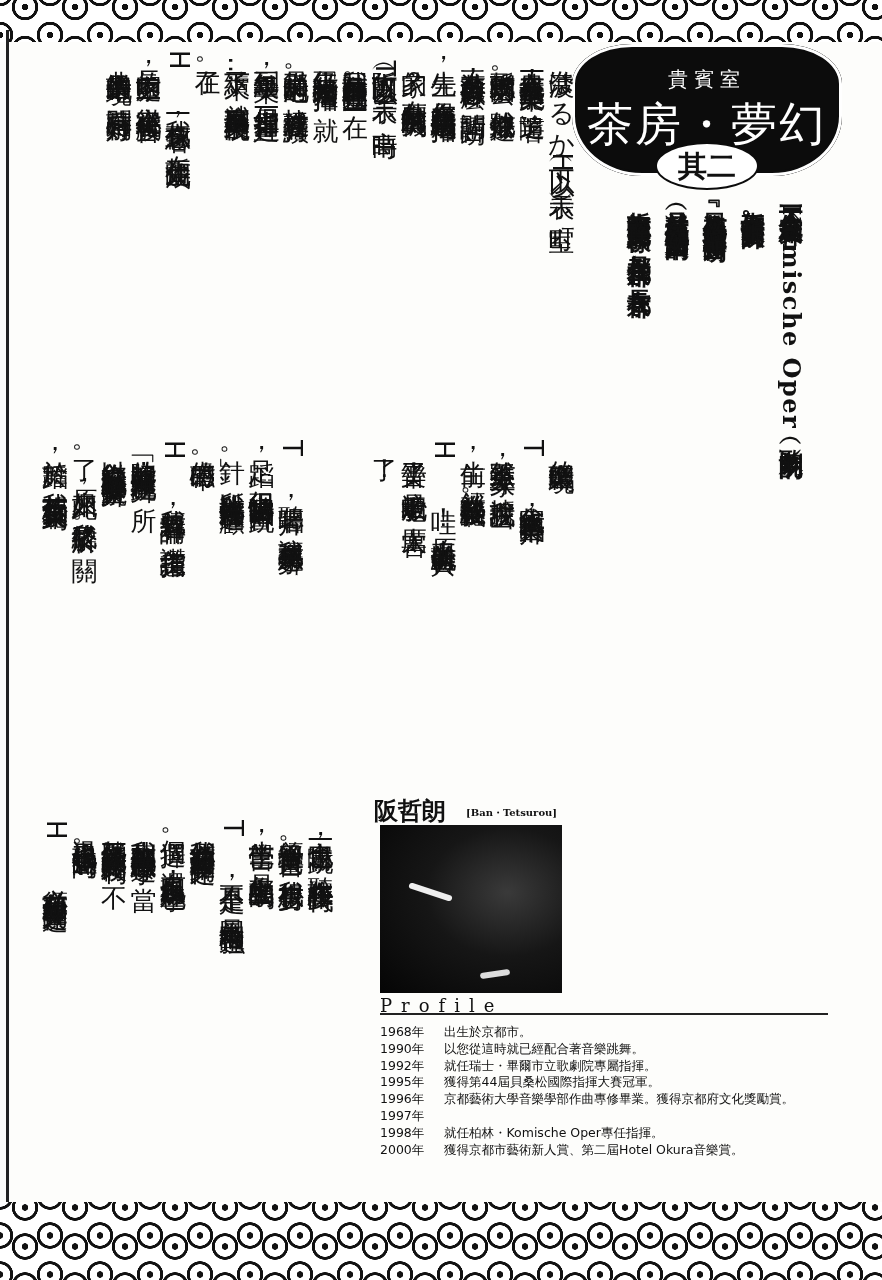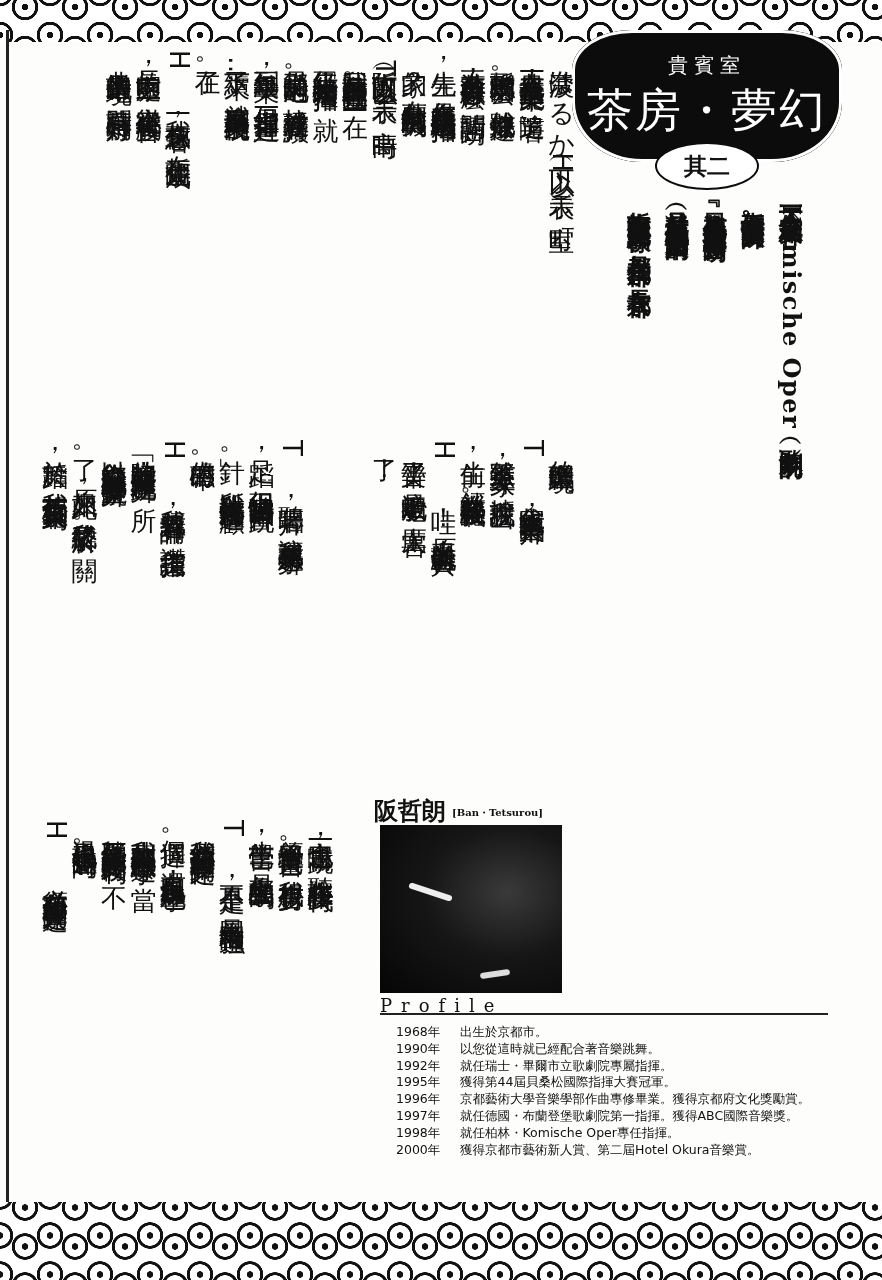--- a/index.html
+++ b/index.html
@@ -18,67 +18,67 @@
       radial-gradient(circle at 50% 50%, transparent 0 10px, #111 10.5px 13px, transparent 13.5px);
     background-size:50px 42px, 50px 42px, 50px 42px, 50px 42px;
     background-position:0 -14px, 0 -14px, 25px 14px, 25px 14px;
   }
   .border-top { top:0; }
   .border-bottom { top:1202px; height:78px; background-size:50px 39px,50px 39px,50px 39px,50px 39px; }
   .left-rule { position:absolute; left:6px; top:30px; width:3px; height:1190px; background:#222; }
 
   
   .plaque {
-    position:absolute; left:572px; top:30px; width:270px; height:132px;
+    position:absolute; left:572px; top:44px; width:270px; height:132px;
     background:#0c0c0c; border-radius:60px 60px 70px 70px / 40px 40px 60px 60px;
     box-shadow:0 0 0 3px #fff inset, 0 0 0 5px #0c0c0c inset;
   }
   .plaque-sub {
     position:absolute; left:0; right:0; top:22px; text-align:center;
     color:#fff; font-size:20px; letter-spacing:6px;
     font-family:"DejaVu Sans", sans-serif;
   }
   .plaque-title {
     position:absolute; left:0; right:0; top:50px; text-align:center;
     color:#fff; font-size:46px; letter-spacing:2px;
     font-family:"DejaVu Sans", sans-serif;
   }
   .plaque-oval {
     position:absolute; left:655px; top:142px; width:100px; height:44px;
     background:#fff; border:2px solid #0c0c0c; border-radius:50%;
-    text-align:center; line-height:44px; font-size:23px; font-weight:bold;
+    text-align:center; line-height:44px; font-size:29px; font-weight:bold;
   }
 
   
   .vblock {
     position:absolute; writing-mode:vertical-rl;
     font-family:"DejaVu Sans", sans-serif;
     white-space:pre; line-height:29.5px; font-size:26px; letter-spacing:1.5px;
   }
   .intro {
     left:620px; top:192px; height:600px;
     font-size:24px; line-height:38px; font-weight:bold;
     font-family:"DejaVu Serif", serif;
   }
   .col-a { right:306px; top:50px; height:380px; }
   .col-b { right:306px; top:440px; height:360px; }
   .col-c { left:40px; top:440px; height:360px; }
   .col-d { left:40px; top:820px; height:370px; }
 
   .name-head { position:absolute; left:374px; top:795px; font-size:24px; font-weight:bold; font-family:"DejaVu Serif", serif; }
-  .name-romaji { font-size:10px; font-weight:bold; margin-left:6px; vertical-align:middle;text-align:right; }
+  .name-romaji { font-size:10px; font-weight:bold; margin-left:20px; vertical-align:middle;text-align:right; }
   .photo {
     position:absolute; left:380px; top:825px; width:182px; height:168px;
     background:radial-gradient(ellipse at 70% 40%, #3a3a3a 0, #161616 45%, #050505 100%);
   }
   .baton1 { position:absolute; left:408px; top:889px; width:45px; height:6px; background:#eee; transform:rotate(18deg); border-radius:3px; }
   .baton2 { position:absolute; left:480px; top:971px; width:30px; height:6px; background:#ddd; transform:rotate(-8deg); border-radius:3px; }
   .profile-label { position:absolute; left:380px; top:995px; font-size:18px; letter-spacing:9px; font-family:"DejaVu Serif", serif; }
   .profile-rule { position:absolute; left:380px; top:1013px; width:448px; height:2px; background:#222; }
-  .timeline { position:absolute; left:380px; top:1024px; font-size:12.5px; line-height:16.8px;margin-left:16px; }
+  .timeline { position:absolute; left:380px; top:1024px; font-size:12.5px; line-height:16.8px; }
   .tl-row { display:flex; }
   .tl-year { width:64px; }
 </style>
 </head>
 <body>
 
 <div class="border-band border-top"></div>
 <div class="left-rule"></div>
 
 <div class="plaque">
@@ -162,21 +162,20 @@
   <div class="tl-row">
       <span class="tl-year">1995年</span>
       <span>獲得第44屆貝桑松國際指揮大賽冠軍。</span>
     </div>
   <div class="tl-row">
       <span class="tl-year">1996年</span>
       <span>京都藝術大學音樂學部作曲專修畢業。獲得京都府文化獎勵賞。</span>
     </div>
   <div class="tl-row">
       <span class="tl-year">1997年</span>
-      <span>就任德國・布蘭登堡歌劇院第一指揮。獲得ABC國際音樂獎。</span>
     </div>
   <div class="tl-row">
       <span class="tl-year">1998年</span>
       <span>就任柏林・Komische Oper專任指揮。</span>
     </div>
   <div class="tl-row">
       <span class="tl-year">2000年</span>
       <span>獲得京都市藝術新人賞、第二屆Hotel Okura音樂賞。</span>
     </div>
 </div>

